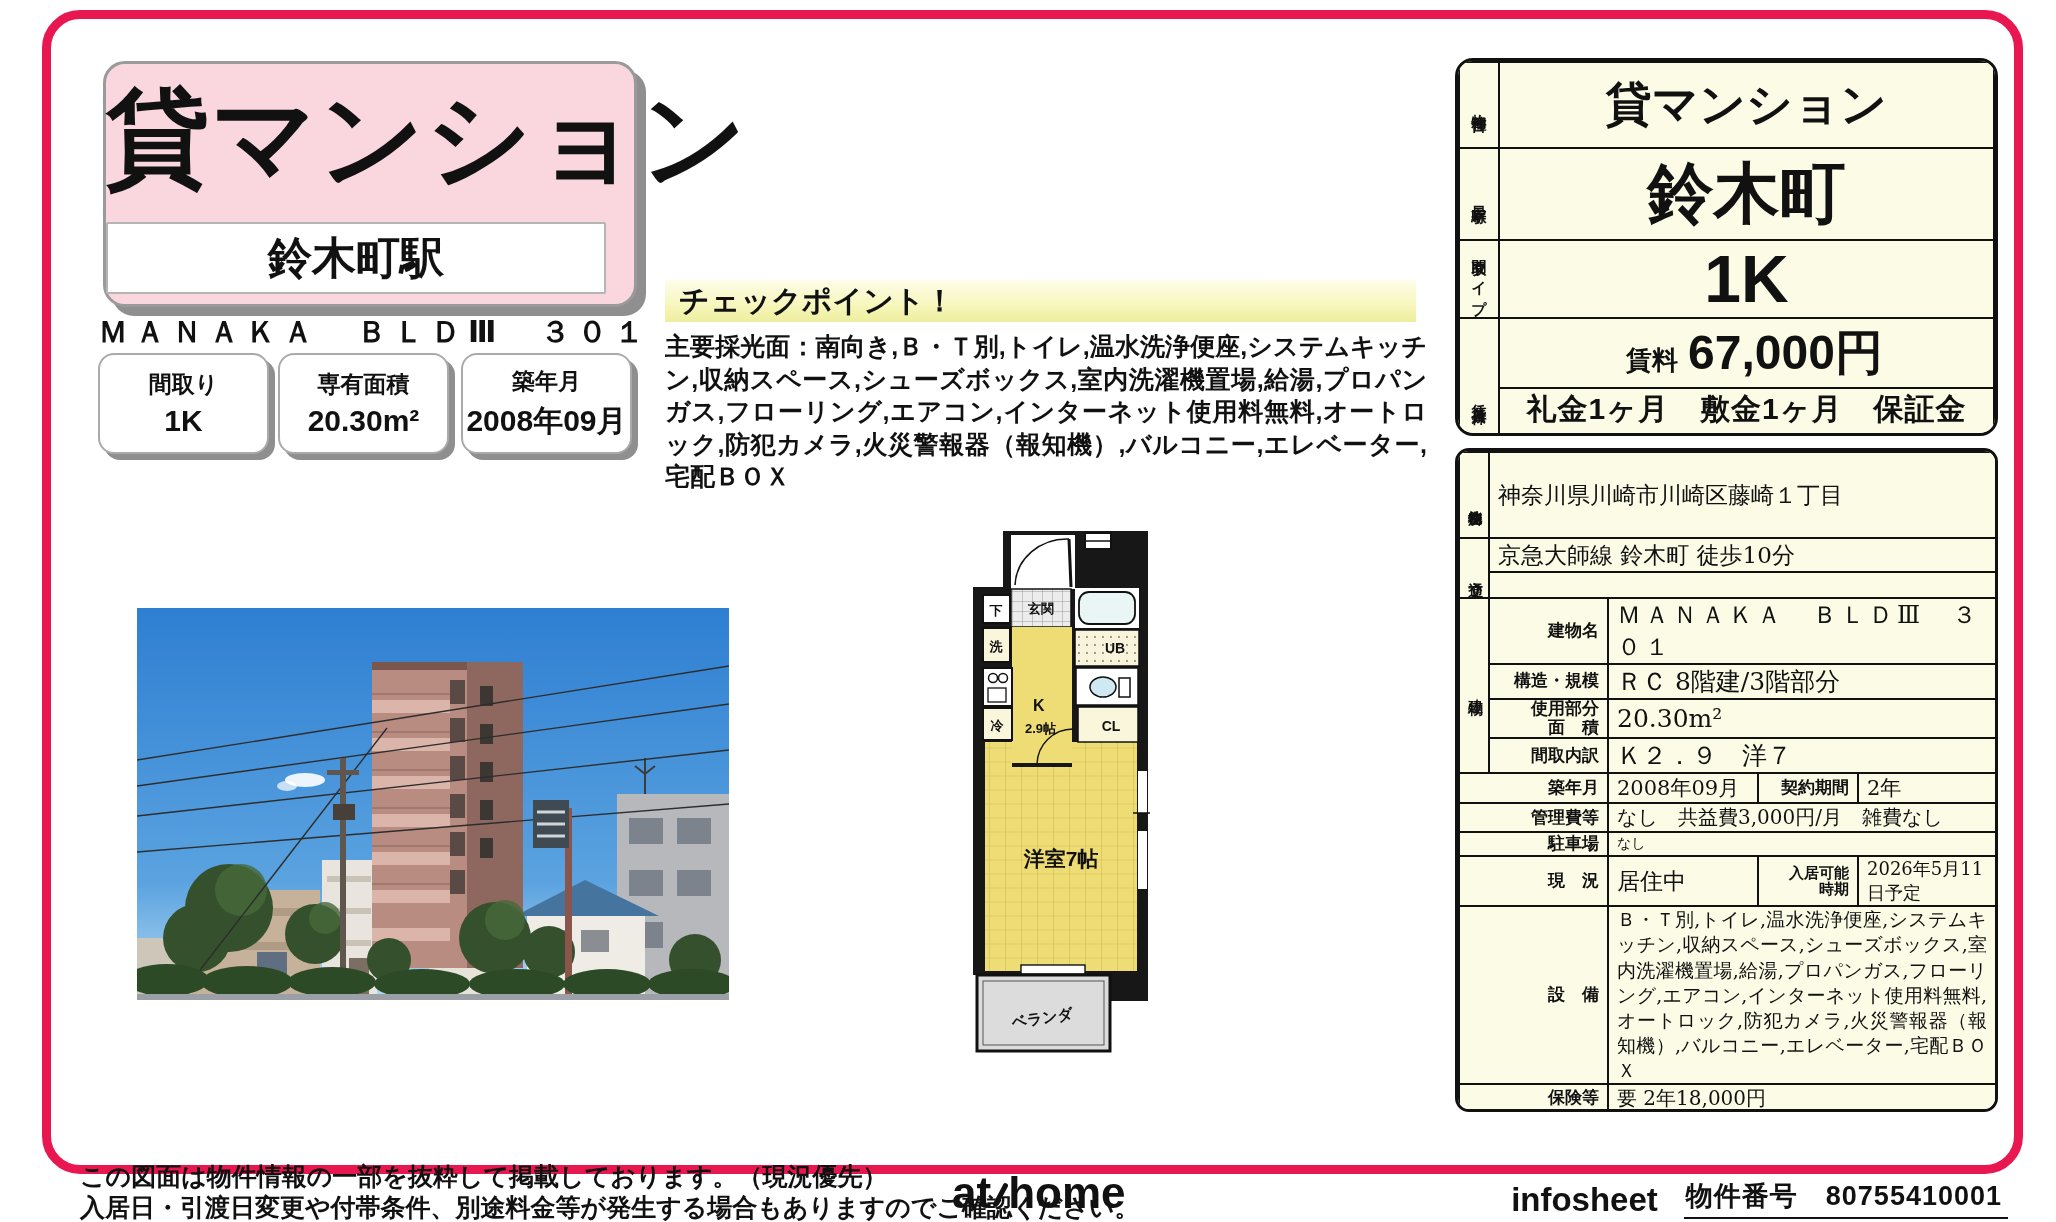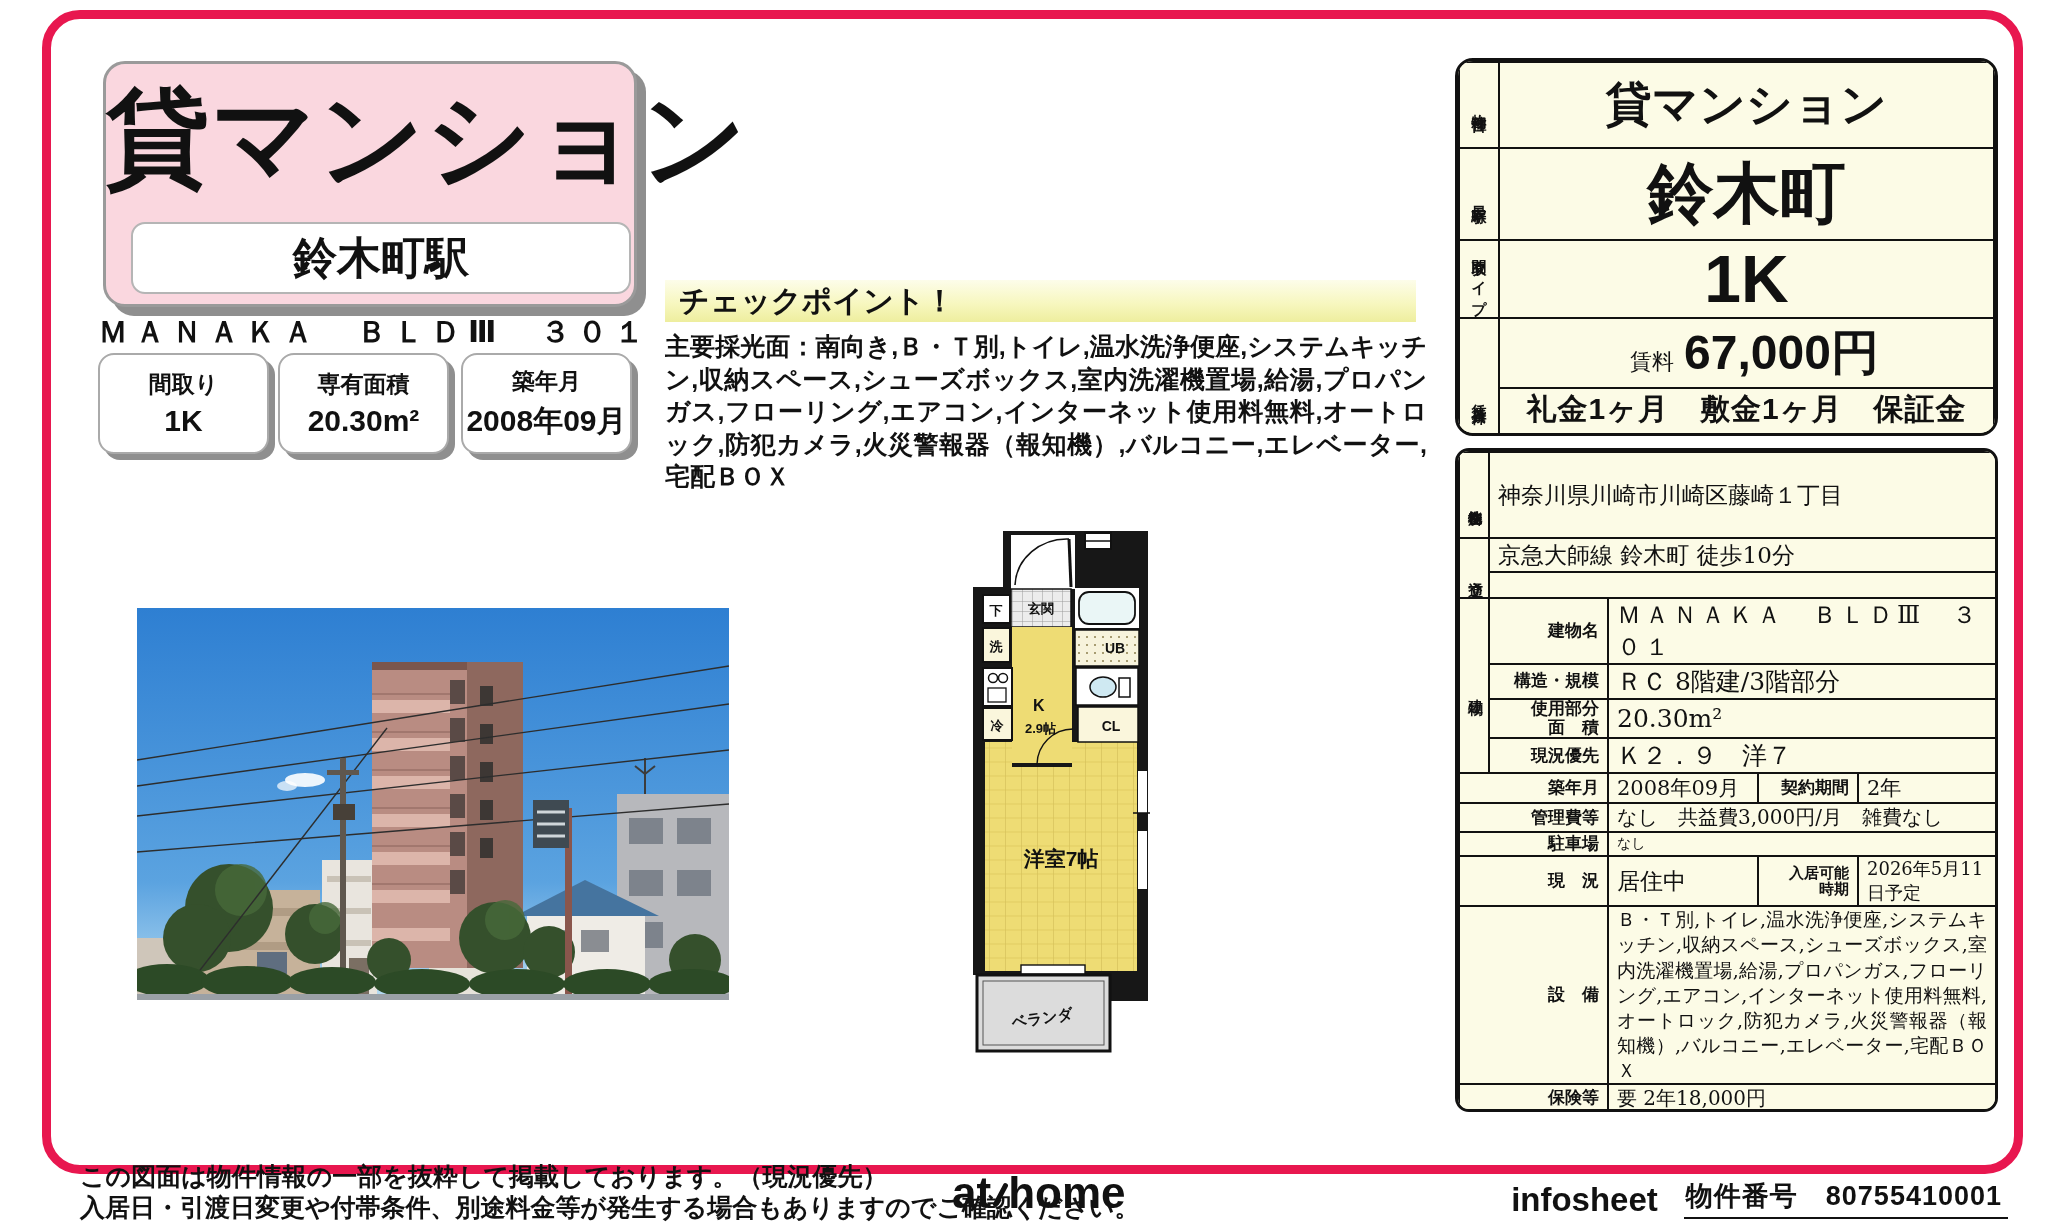--- a/index.html
+++ b/index.html
@@ -6,22 +6,22 @@
   .page{position:relative;width:2056px;height:1222px;background:#ffffff;overflow:hidden;
         font-family:"Liberation Sans","DejaVu Sans",sans-serif;color:#111;}
   
   .frame{position:absolute;left:42px;top:10px;width:1963px;height:1146px;
          border:9px solid #e8174f;border-radius:38px;background:#fff;}
   
   .hero{position:absolute;left:103px;top:61px;width:528px;height:240px;background:#fad7df;
         border:3px solid #9a9a9a;border-radius:22px;box-shadow:9px 9px 0 #8f8f8f;}
   .hero-title{margin-top:2px;text-align:center;font-size:104px;font-weight:900;letter-spacing:1px;
               line-height:1.4;white-space:nowrap;}
-  .hero-station{position:absolute;left:25px;top:158px;width:496px;height:68px;background:#fff;
-                border:2px solid #b5b5b5;border-radius:14px;display:flex;align-items:center;justify-content:center;
+  .hero-station{position:absolute;left:0;top:158px;width:496px;height:68px;background:#fff;
+                border:2px solid #b5b5b5;border-radius:2px;display:flex;align-items:center;justify-content:center;
                 font-size:44px;font-weight:800;}
   .bldg-line{position:absolute;left:98px;top:312px;width:535px;text-align:center;
              font-size:30px;font-weight:600;letter-spacing:7px;white-space:nowrap;}
   .spec-box{position:absolute;top:353px;width:167px;height:97px;background:#fff;border:2px solid #aaa;
             border-radius:16px;box-shadow:6px 6px 0 #8f8f8f;display:flex;flex-direction:column;
             align-items:center;justify-content:center;gap:4px;}
   .spec-label{font-size:23px;font-weight:700;text-align:center;}
   .spec-value{font-size:30px;font-weight:800;white-space:nowrap;}
   
   .cp-title{position:absolute;left:665px;top:280px;width:751px;height:42px;
@@ -35,21 +35,21 @@
   .tw1{left:1455px;top:58px;width:537px;height:372px;border-radius:18px;}
   .tw2{left:1455px;top:448px;width:537px;height:658px;border-radius:14px;}
   table.sheet{border-collapse:collapse;width:100%;height:100%;table-layout:fixed;}
   table.sheet td{border:2px solid #111;padding:0 8px;background:#fcfbe6;overflow:hidden;}
   td.vlab{padding:2px 1px;text-align:center;font-weight:700;font-size:15px;line-height:1.05;}
   .vert{writing-mode:vertical-rl;text-orientation:upright;margin:0 auto;letter-spacing:2px;display:inline-block;}
   td.big{text-align:center;font-weight:800;}
   td.pinkcell{background:#f6c6d2;font-size:46px;}
   .f50{font-size:66px;}
   .rentcell{font-size:48px;}
-  .rent-small{font-size:22px;font-weight:400;margin-right:10px;margin-left:16px;}
+  .rent-small{font-size:26px;font-weight:700;margin-right:10px;margin-left:16px;}
   .feecell{font-size:30px;letter-spacing:1px;}
   td.slab{font-weight:700;font-size:17px;text-align:right;line-height:1.1;}
   td.val{font-family:"DejaVu Serif","Liberation Serif",serif;font-size:23px;}
   td.val-long{font-family:"DejaVu Serif","Liberation Serif",serif;font-size:19px;line-height:1.32;
               text-align:justify;padding:4px 8px;vertical-align:top;}
   .spaced{letter-spacing:4px;}
   
   .foot-line{position:absolute;left:80px;font-size:25px;font-weight:700;}
   .logo{position:absolute;left:952px;top:1168px;font-size:44px;font-weight:900;letter-spacing:0px;
         display:flex;align-items:flex-end;}
@@ -344,21 +344,21 @@
         <td class="val" colspan="3" style="font-size:25px">ＲＣ 8階建/3階部分</td>
       </tr>
       <tr style="height:36px">
         <td class="slab">
           <div>使用部分</div>
               <div>面　積</div>
         </td>
         <td class="val" colspan="3" style="font-size:25px">20.30m²</td>
       </tr>
       <tr style="height:31px">
-        <td class="slab">現況優先</td>
+        <td class="slab">間取内訳</td>
         <td class="val" colspan="3" style="font-size:25px">Ｋ２．９　洋７</td>
       </tr>
       <tr style="height:28px">
         <td class="slab" colspan="2">築年月</td>
         <td class="val" style="font-size:21px">2008年09月</td>
         <td class="slab">契約期間</td>
         <td class="val" style="font-size:21px">2年</td>
       </tr>
       <tr style="height:26px">
         <td class="slab" colspan="2">管理費等</td>

